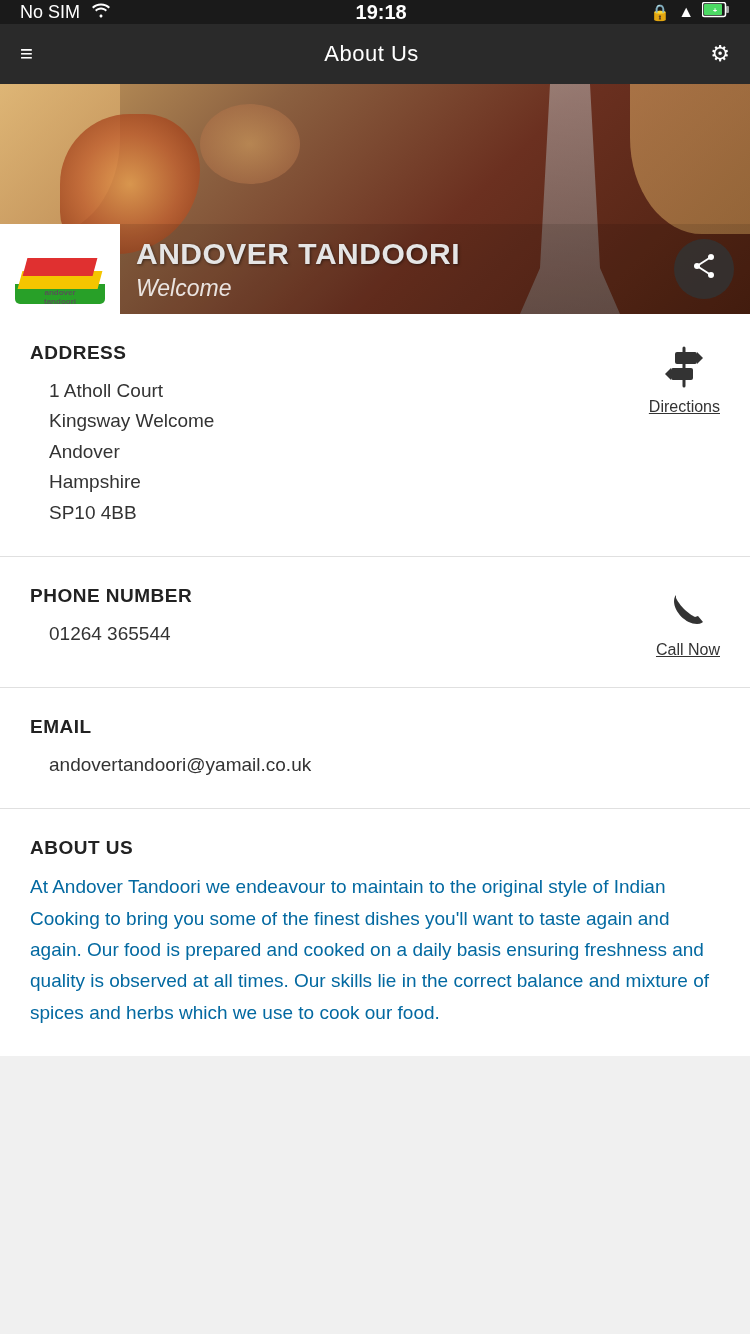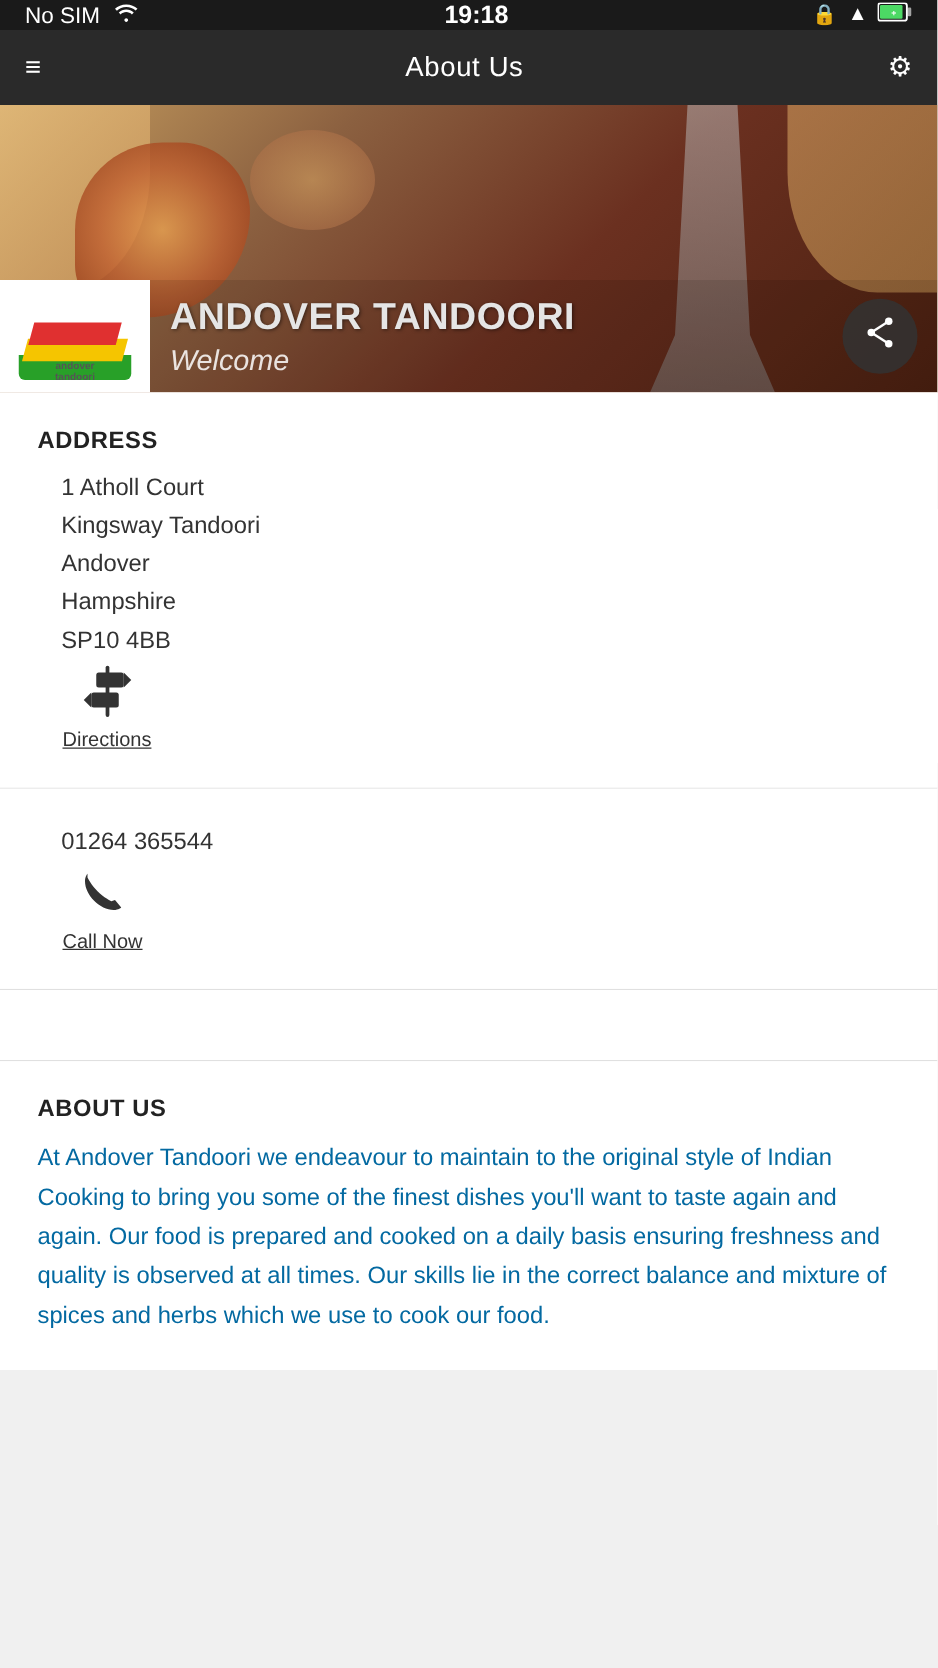--- a/index.html
+++ b/index.html
@@ -238,21 +238,20 @@
     }
 
     
     .info-section {
       padding: 28px 30px;
       display: flex;
       align-items: flex-start;
       justify-content: space-between;
       background: white;
       position: relative;
-      flex-direction: column;
     }
     .info-text {
       flex: 1;
     }
     .section-label {
       font-size: 19px;
       font-weight: 700;
       color: #222;
       letter-spacing: 0.5px;
       margin-bottom: 12px;
@@ -368,21 +367,21 @@
   </div>
 </div>
 
 <div class="content-card">
 
   <div class="info-section">
     <div class="info-text">
       <div class="section-label">ADDRESS</div>
       <div class="section-value">
         <span>1 Atholl Court</span><br>
-        <span>Kingsway Tandoori</span><br>
+        <span>Kingsway Welcome</span><br>
         <span>Andover</span><br>
         <span>Hampshire</span><br>
         <span>SP10 4BB</span>
       </div>
     </div>
     <div class="action-btn">
       <div class="action-icon">
         <svg width="46" height="46" viewBox="0 0 46 46" fill="none">
 
           <line x1="23" y1="4" x2="23" y2="42" stroke="#333" stroke-width="3" stroke-linecap="round"></line>
@@ -395,35 +394,40 @@
         </svg>
       </div>
       <div class="action-label">Directions</div>
     </div>
   </div>
 
   <div class="section-divider"></div>
 
   <div class="info-section">
     <div class="info-text">
+      <div class="section-label">PHONE NUMBER</div>
       <div class="section-value">01264 365544</div>
     </div>
     <div class="action-btn">
       <div class="action-icon">
         <svg width="40" height="40" viewBox="0 0 40 40" fill="none">
           <path d="M8 5C8 5 6 7 6 11C6 22 18 34 29 34C33 34 35 32 35 32L30 26L27 27C27 27 21 24 16 19C11 14 8 8 8 8L8 5Z" fill="#333"></path>
         </svg>
       </div>
       <div class="action-label">Call Now</div>
     </div>
   </div>
 
   <div class="section-divider"></div>
 
   <div class="info-section">
+    <div class="info-text">
+      <div class="section-label">EMAIL</div>
+      <div class="section-value">andovertandoori@yamail.co.uk</div>
+    </div>
   </div>
 
   <div class="section-divider"></div>
 
   <div class="about-section">
     <div class="section-label">ABOUT US</div>
     <div class="about-text">At Andover Tandoori we endeavour to maintain to the original style of Indian Cooking to bring you some of the finest dishes you'll want to taste again and again. Our food is prepared and cooked on a daily basis ensuring freshness and quality is observed at all times. Our skills lie in the correct balance and mixture of spices and herbs which we use to cook our food.</div>
   </div>
 
 </div>

